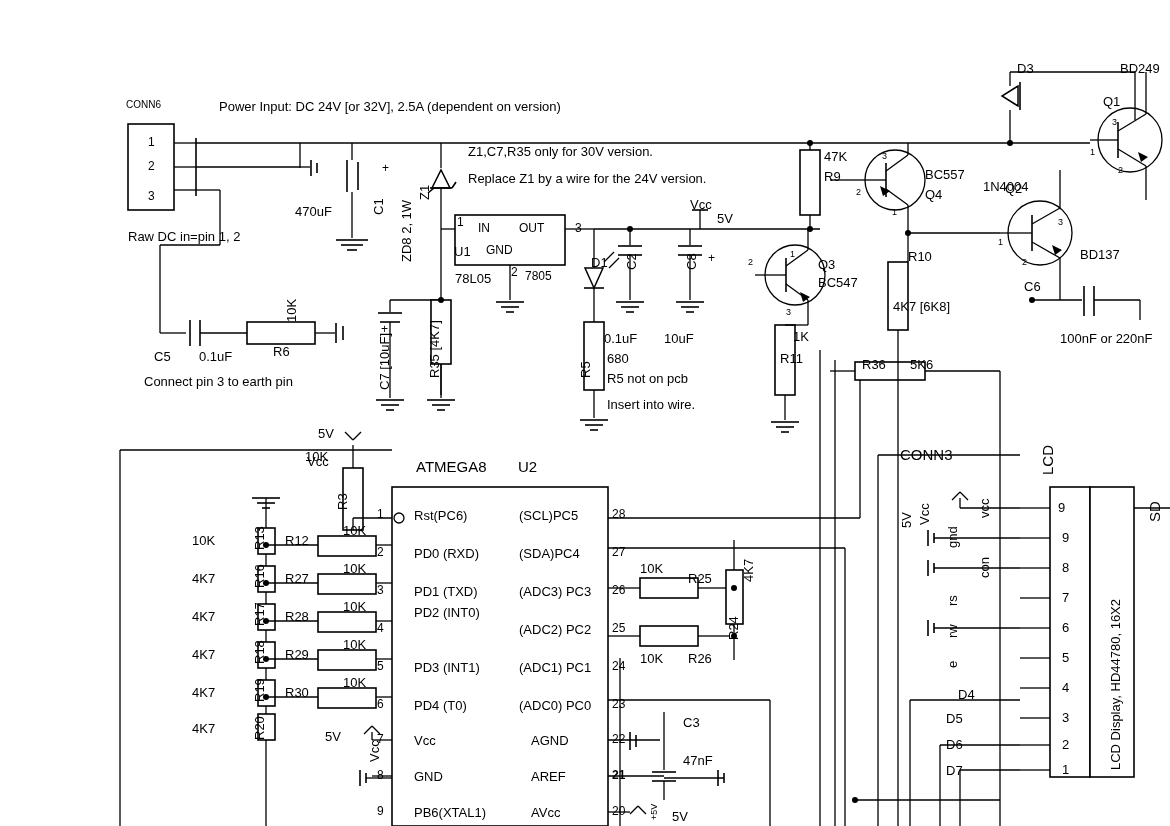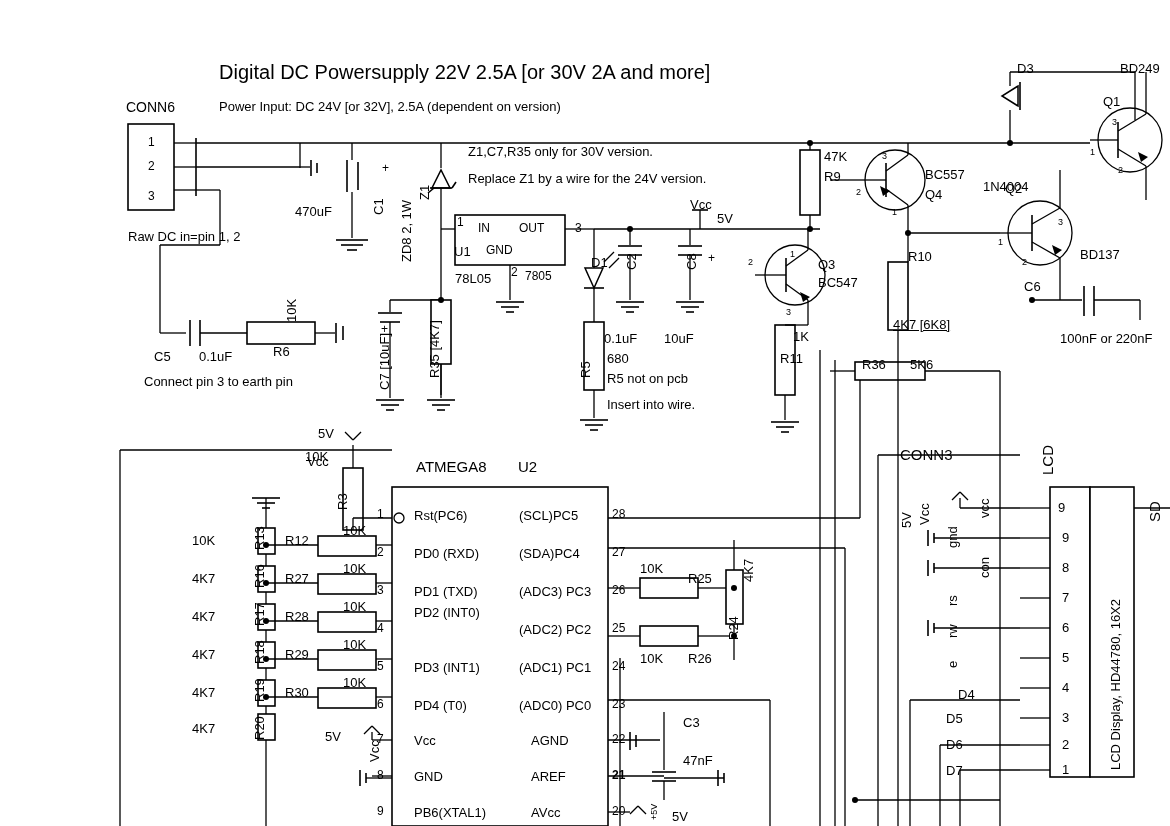--- a/index.html
+++ b/index.html
@@ -3,21 +3,21 @@
 <meta charset="utf-8">
 <style>
   html,body{margin:0;padding:0;background:#ffffff;}
   body{width:1170px;height:826px;position:relative;overflow:hidden;
        font-family:"Liberation Sans",sans-serif;color:#000;}
   .stage{position:absolute;left:0;top:0;width:1170px;height:826px;}
   .lbl{position:absolute;white-space:nowrap;line-height:1;}
   .t9{font-size:9px;}
   .t12{font-size:12px;}
   .t13{font-size:13px;}
-  .t14{font-size:14px;}
+  .t14{font-size:10px;}
   .t15{font-size:15px;}
   .t20{font-size:20px;}
   .rot90{transform-origin:0 0;transform:rotate(-90deg);}
   svg{position:absolute;left:0;top:0;}
   .w{stroke:#000;stroke-width:1.3;fill:none;}
   .w2{stroke:#000;stroke-width:1.6;fill:none;}
   .bx{stroke:#000;stroke-width:1.6;fill:#fff;}
   .dot{fill:#000;}
 </style>
 </head>
@@ -339,21 +339,20 @@
   <circle class="dot" cx="855" cy="800" r="3"></circle>
   <line class="w" x1="910" y1="700" x2="1020" y2="700"></line>
   <line class="w" x1="910" y1="700" x2="910" y2="826"></line>
   <line class="w" x1="940" y1="745" x2="1020" y2="745"></line>
   <line class="w" x1="940" y1="745" x2="940" y2="826"></line>
   <line class="w" x1="960" y1="770" x2="1020" y2="770"></line>
   <line class="w" x1="960" y1="770" x2="960" y2="826"></line>
   <line class="w" x1="1134" y1="508" x2="1170" y2="508"></line>
 </svg>
 
-<div class="lbl t20" style="left:219px;top:62px;">Digital DC Powersupply 22V 2.5A [or 30V 2A and more]</div>
 <div class="lbl t13" style="left:219px;top:100px;">Power Input: DC 24V [or 32V], 2.5A (dependent on version)</div>
 
 <div class="lbl t14" style="left:126px;top:100px;">CONN6</div>
 <div class="lbl t12" style="left:148px;top:136px;">1</div>
 <div class="lbl t12" style="left:148px;top:160px;">2</div>
 <div class="lbl t12" style="left:148px;top:190px;">3</div>
 <div class="lbl t13" style="left:128px;top:230px;">Raw DC in=pin 1, 2</div>
 <div class="lbl t13" style="left:144px;top:375px;">Connect pin 3 to earth pin</div>
 
 <div class="lbl t13" style="left:468px;top:145px;">Z1,C7,R35 only for 30V version.</div>
@@ -406,21 +405,21 @@
 <div class="lbl t9" style="left:856px;top:188px;">2</div>
 <div class="lbl t9" style="left:892px;top:208px;">1</div>
 
 <div class="lbl t13" style="left:818px;top:258px;">Q3</div>
 <div class="lbl t13" style="left:818px;top:276px;">BC547</div>
 <div class="lbl t9" style="left:790px;top:250px;">1</div>
 <div class="lbl t9" style="left:748px;top:258px;">2</div>
 <div class="lbl t9" style="left:786px;top:308px;">3</div>
 
 <div class="lbl t13" style="left:908px;top:250px;">R10</div>
-<div class="lbl t13" style="left:893px;top:318px;text-decoration:underline;">4K7 [6K8]</div>
+<div class="lbl t13" style="left:893px;top:300px;">4K7 [6K8]</div>
 <div class="lbl t13" style="left:793px;top:330px;">1K</div>
 <div class="lbl t13" style="left:780px;top:352px;">R11</div>
 
 <div class="lbl t13" style="left:1017px;top:62px;">D3</div>
 <div class="lbl t13" style="left:983px;top:180px;">1N4004</div>
 <div class="lbl t13" style="left:1120px;top:62px;">BD249</div>
 <div class="lbl t13" style="left:1103px;top:95px;">Q1</div>
 <div class="lbl t9" style="left:1112px;top:118px;">3</div>
 <div class="lbl t9" style="left:1090px;top:148px;">1</div>
 <div class="lbl t9" style="left:1118px;top:166px;">2</div>

